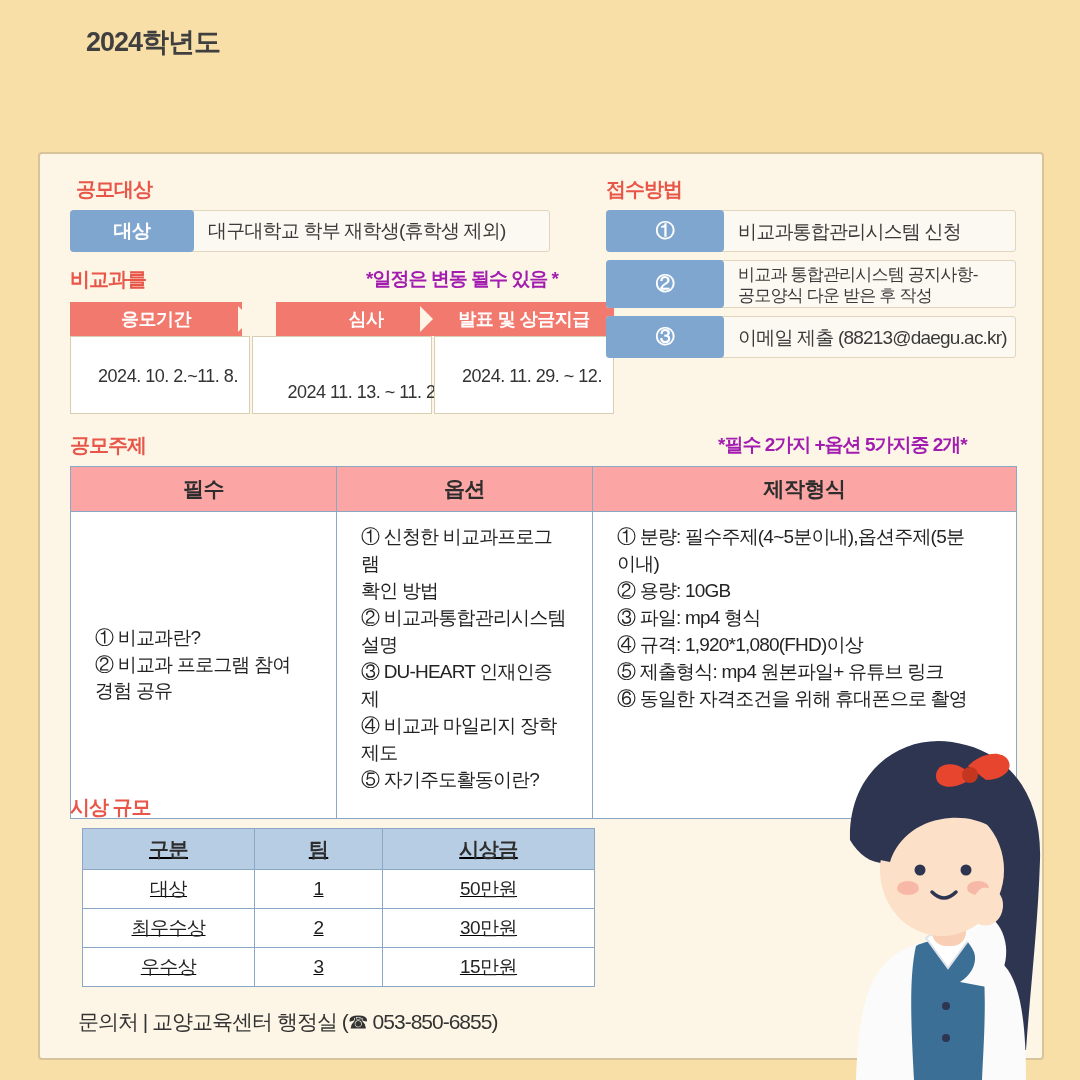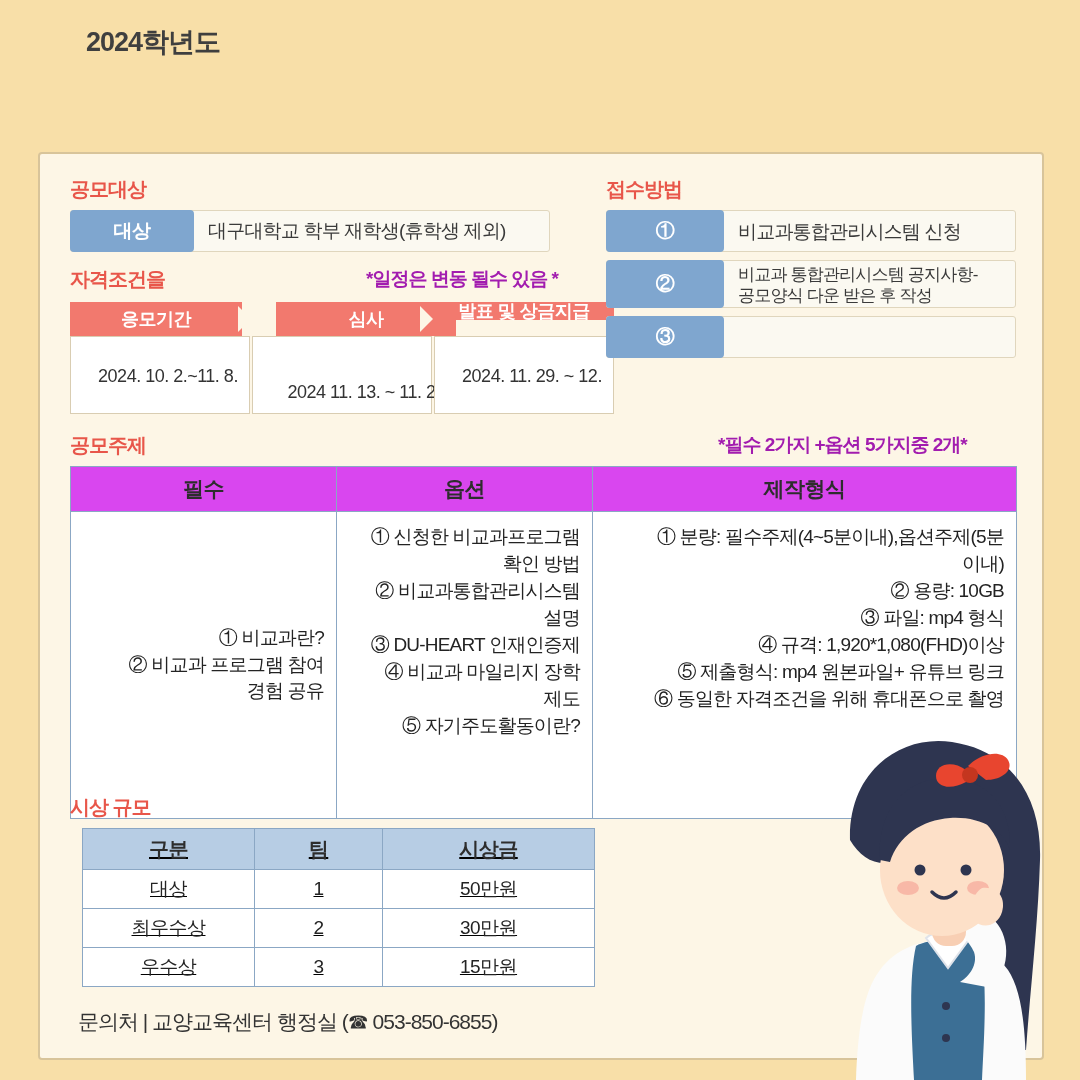--- a/index.html
+++ b/index.html
@@ -137,38 +137,37 @@
   }
 
   
   .tbl {
     position: absolute;
     border-collapse: collapse;
     background: #fff;
     table-layout: fixed;
   }
   .tbl th {
-    background: #d946ef;
+    background: #fca5a5;
     color: #2d2d2d;
     font-size: 21px;
     font-weight: bold;
     border: 1px solid #8ba7c4;
     height: 42px;
     letter-spacing: -0.5px;
   }
   .tbl td {
     border: 1px solid #8ba7c4;
     vertical-align: top;
     font-size: 19px;
     color: #232323;
-    padding: 12px 12px;
+    padding: 12px 24px;
     line-height: 1.42;
     letter-spacing: -0.8px;
     white-space: pre-line;
-    text-align: right;
   }
   .tbl td.mid { vertical-align: middle; }
 
   
   .ptbl {
     position: absolute;
     border-collapse: collapse;
     background: #fff;
     table-layout: fixed;
   }
@@ -211,55 +210,56 @@
 </style>
 </head>
 <body>
 
 <div class="header">
   <div class="year">2024학년도</div>
 </div>
 
 <div class="card">
 
-  <div class="sec-label" style="left:30px; top:22px;">공모대상</div>
+  <div class="sec-label" style="left:36px; top:22px;">공모대상</div>
   <div class="pillbar" style="left:30px; top:56px; width:480px; height:42px;"></div>
   <div class="pill" style="left:30px; top:56px; width:124px; height:42px;">대상</div>
   <div class="pilltext" style="left:168px; top:65px;">대구대학교 학부 재학생(휴학생 제외)</div>
 
-  <div class="sec-label" style="left:30px; top:112px;">자격조건을</div>
+  <div class="sec-label" style="left:30px; top:112px;">비교과를</div>
   <div class="note" style="left:326px; top:112px;">*일정은 변동 될수 있음 *</div>
 
   <div class="sched-head" style="left:30px; top:148px; width:172px; height:34px;">응모기간</div>
   <div class="arrow" style="left:198px; top:152px;"></div>
   <div class="sched-box" style="left:30px; top:182px; width:180px; height:78px;"></div>
   <div class="sched-val" style="left:30px; top:212px; width:180px;">2024. 10. 2.~11. 8.</div>
 
   <div class="sched-head" style="left:212px; top:148px; width:180px; height:34px;margin-left:24px;">심사</div>
   <div class="arrow" style="left:380px; top:152px;"></div>
   <div class="sched-box" style="left:212px; top:182px; width:180px; height:78px;"></div>
   <div class="sched-val" style="left:212px; top:228px; width:217px;">2024  11. 13. ~ 11. 22.</div>
 
-  <div class="sched-head" style="left:394px; top:148px; width:180px; height:18px;">발표 및 상금지급</div>
+  <div class="sched-head" style="left:394px; top:148px; width:180px; height:34px;">발표 및 상금지급</div>
   <div class="sched-box" style="left:394px; top:182px; width:180px; height:78px;"></div>
   <div class="sched-val" style="left:394px; top:212px; width:180px;">2024. 11. 29. ~ 12.</div>
 
   <div class="sec-label" style="left:566px; top:22px;">접수방법</div>
 
   <div class="pillbar" style="left:566px; top:56px; width:410px; height:42px;"></div>
   <div class="pill" style="left:566px; top:56px; width:118px; height:42px;">①</div>
   <div class="pilltext" style="left:698px; top:66px;">비교과통합관리시스템 신청</div>
 
   <div class="pillbar" style="left:566px; top:106px; width:410px; height:48px;"></div>
   <div class="pill" style="left:566px; top:106px; width:118px; height:48px;">②</div>
   <div class="pilltext" style="left:698px; top:110px; font-size:17px;">비교과 통합관리시스템 공지사항-
 공모양식 다운 받은 후 작성</div>
 
   <div class="pillbar" style="left:566px; top:162px; width:410px; height:42px;"></div>
   <div class="pill" style="left:566px; top:162px; width:118px; height:42px;">③</div>
+  <div class="pilltext" style="left:698px; top:172px;">이메일 제출 (88213@daegu.ac.kr)</div>
 
   <div class="sec-label" style="left:30px; top:278px;">공모주제</div>
   <div class="note" style="left:678px; top:278px;">*필수 2가지 +옵션 5가지중 2개*</div>
 
   <table class="tbl" style="left:30px; top:312px; width:946px;">
     <colgroup>
       <col style="width:266px">
         <col style="width:256px">
         <col style="width:424px">
     </colgroup>

